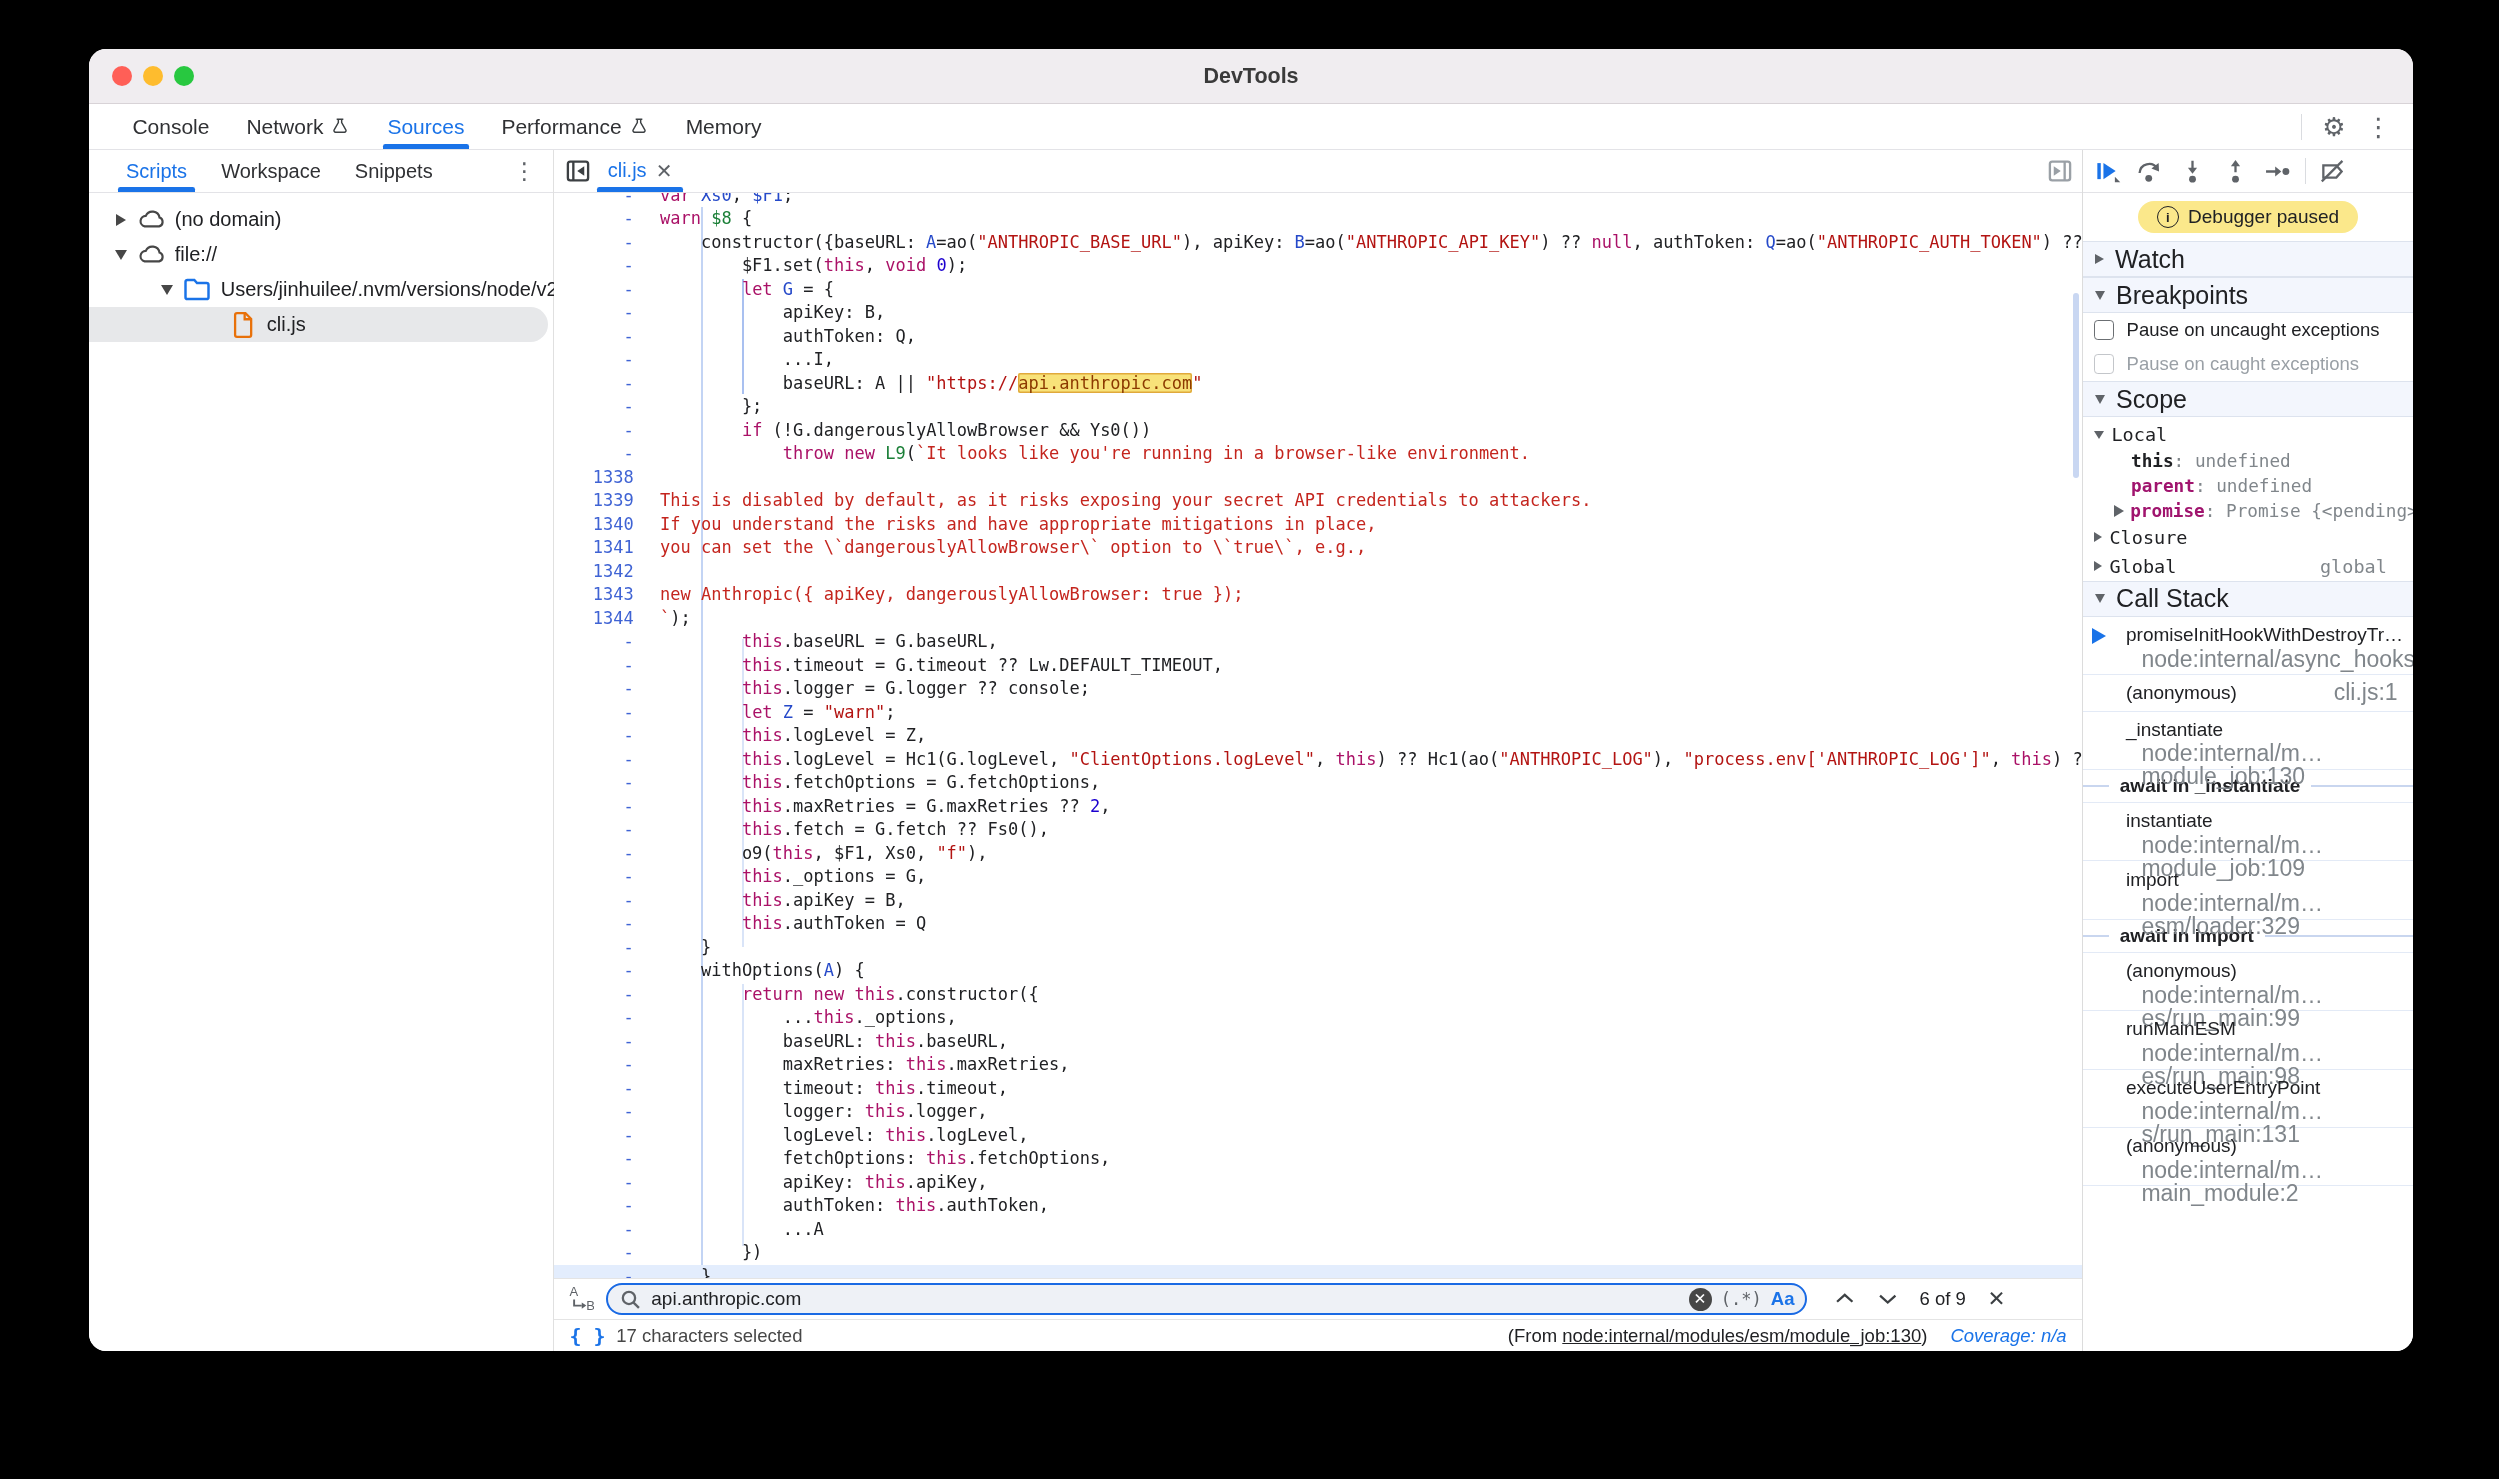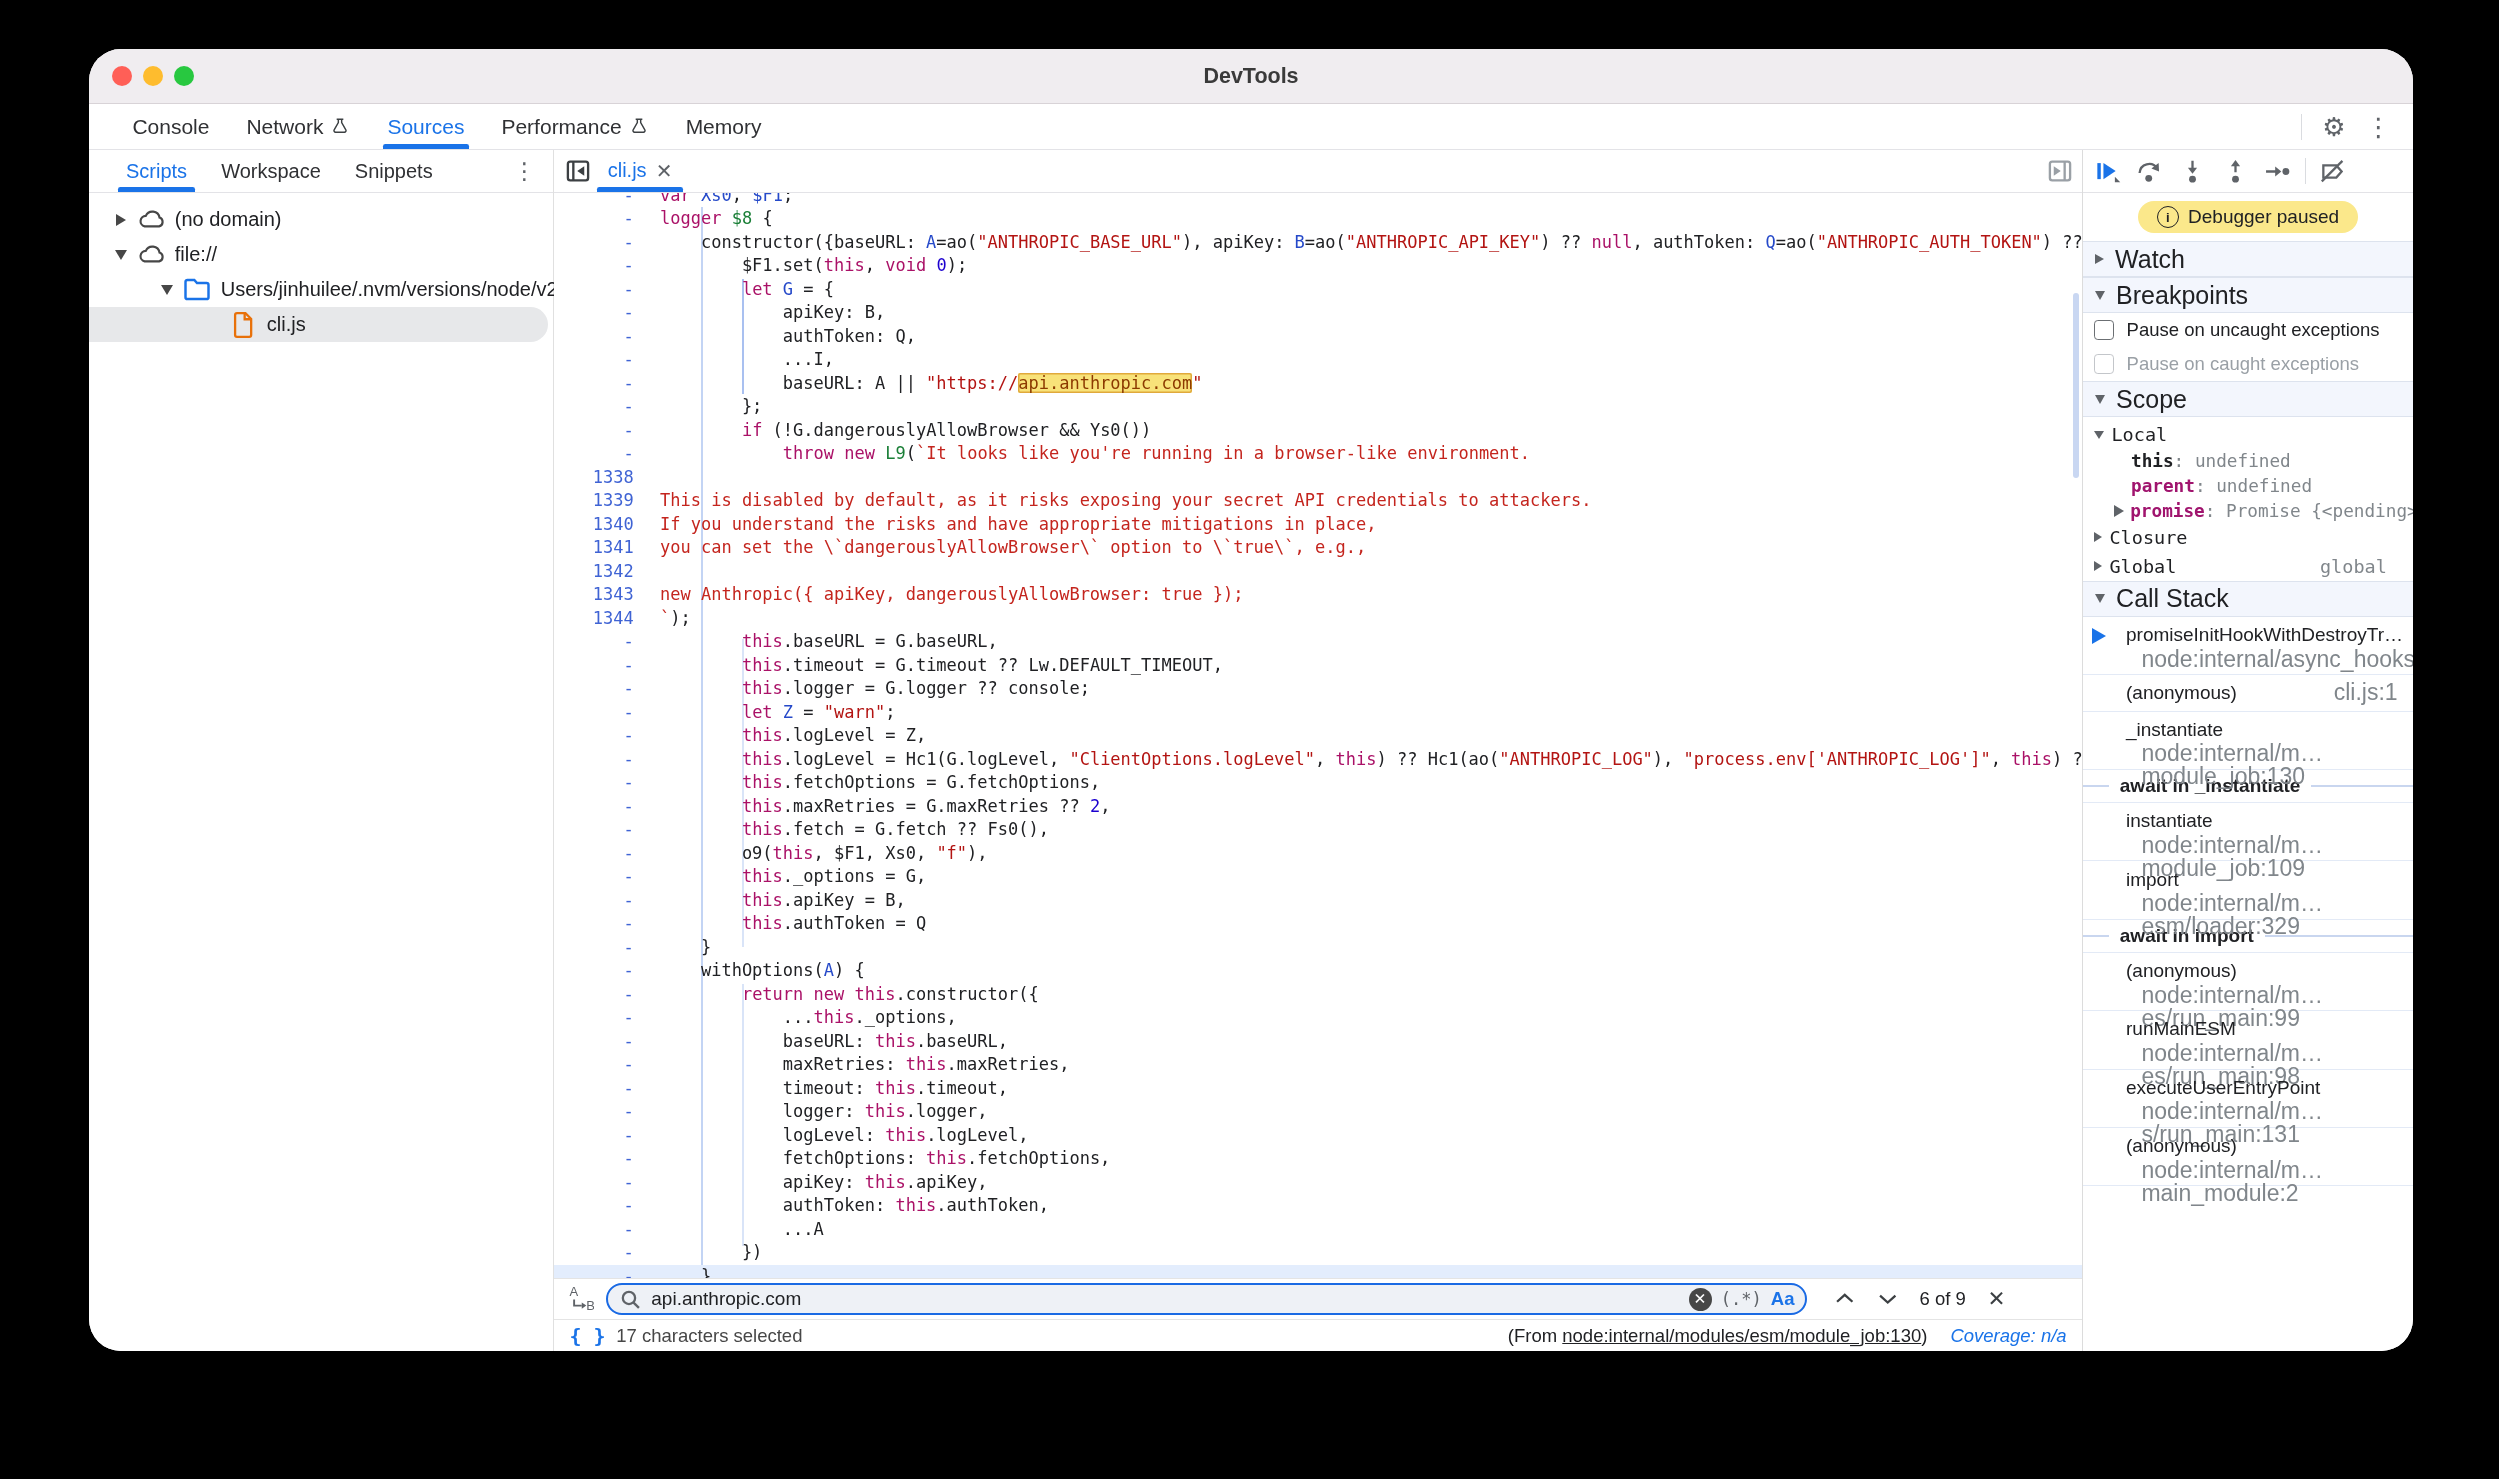--- a/index.html
+++ b/index.html
@@ -1,17 +1,17 @@
 <!DOCTYPE html>
 <html style="font-size:12.3px"><head>
 <meta charset="utf-8">
 <style>
   html,body{margin:0;padding:0;background:#000;}
   .screen{position:relative;width:2500px;height:1479px;background:#000;overflow:hidden;font-family:"Liberation Sans",sans-serif;}
-  .window{position:absolute;left:89px;top:49px;width:2324px;height:1302px;background:#fff;border-radius:32px;overflow:hidden;box-shadow:0 31px 92px rgba(0,0,0,.65);}
+  .window{position:absolute;left:89px;top:49px;width:2324px;height:1302px;background:#fff;border-radius:17px;overflow:hidden;box-shadow:0 31px 92px rgba(0,0,0,.65);}
   
   .titlebar{position:relative;height:54px;background:#f0edf0;border-bottom:1.5px solid #d8d3d7;}
   .tl{position:absolute;top:17px;width:20px;height:20px;border-radius:50%;}
   .tl.red{left:23px;background:#ff5f57;}
   .tl.yellow{left:54px;background:#febc2e;}
   .tl.green{left:85px;background:#28c840;}
   .title{position:absolute;left:0;right:0;top:0;height:54px;line-height:54px;text-align:center;font-size:21.5px;font-weight:700;color:#3a3a3a;}
   
   .main-toolbar{position:relative;height:45px;background:#fff;border-bottom:1.5px solid #e3e3e7;display:flex;align-items:stretch;}
   .mtabs{display:flex;padding-left:28px;gap:6.2px;}
@@ -242,21 +242,21 @@
           </span>
         </div>
 
         <div class="code-area">
           <div class="guide" style="left:147px;top:14px;height:1068px;background:#c3d4f4;"></div>
           <div class="guide strong" style="left:188px;top:86px;height:115px;"></div>
           <div class="guide" style="left:188px;top:446px;height:308px;"></div>
           <div class="guide" style="left:188px;top:791px;height:262px;"></div>
           <div class="code-scroll" id="code-lines">
               <div class="code-line"><span class="gutter">-</span><span class="codetext"><span class="tok-k">var</span><span class="tok-p"> </span><span class="tok-d">Xs0</span><span class="tok-p">, </span><span class="tok-d">$F1</span><span class="tok-p">;</span></span></div>
-              <div class="code-line"><span class="gutter">-</span><span class="codetext"><span class="tok-k">logger</span><span class="tok-p"> </span><span class="tok-c">$8</span><span class="tok-p"> {</span></span></div>
+              <div class="code-line"><span class="gutter">-</span><span class="codetext"><span class="tok-k">warn</span><span class="tok-p"> </span><span class="tok-c">$8</span><span class="tok-p"> {</span></span></div>
               <div class="code-line"><span class="gutter">-</span><span class="codetext"><span class="tok-p">    constructor({baseURL: </span><span class="tok-d">A</span><span class="tok-p">=ao(</span><span class="tok-s">"ANTHROPIC_BASE_URL"</span><span class="tok-p">), apiKey: </span><span class="tok-d">B</span><span class="tok-p">=ao(</span><span class="tok-s">"ANTHROPIC_API_KEY"</span><span class="tok-p">) ?? </span><span class="tok-k">null</span><span class="tok-p">, authToken: </span><span class="tok-d">Q</span><span class="tok-p">=ao(</span><span class="tok-s">"ANTHROPIC_AUTH_TOKEN"</span><span class="tok-p">) ??</span></span></div>
               <div class="code-line"><span class="gutter">-</span><span class="codetext"><span class="tok-p">        $F1.set(</span><span class="tok-k">this</span><span class="tok-p">, </span><span class="tok-k">void</span><span class="tok-p"> </span><span class="tok-n">0</span><span class="tok-p">);</span></span></div>
               <div class="code-line"><span class="gutter">-</span><span class="codetext"><span class="tok-p">        </span><span class="tok-k">let</span><span class="tok-p"> </span><span class="tok-d">G</span><span class="tok-p"> = {</span></span></div>
               <div class="code-line"><span class="gutter">-</span><span class="codetext"><span class="tok-p">            apiKey: B,</span></span></div>
               <div class="code-line"><span class="gutter">-</span><span class="codetext"><span class="tok-p">            authToken: Q,</span></span></div>
               <div class="code-line"><span class="gutter">-</span><span class="codetext"><span class="tok-p">            ...I,</span></span></div>
               <div class="code-line"><span class="gutter">-</span><span class="codetext"><span class="tok-p">            baseURL: A || </span><span class="tok-s">"https://</span><span class="tok-hl">api.anthropic.com</span><span class="tok-s">"</span></span></div>
               <div class="code-line"><span class="gutter">-</span><span class="codetext"><span class="tok-p">        };</span></span></div>
               <div class="code-line"><span class="gutter">-</span><span class="codetext"><span class="tok-p">        </span><span class="tok-k">if</span><span class="tok-p"> (!G.dangerouslyAllowBrowser &amp;&amp; Ys0())</span></span></div>
               <div class="code-line"><span class="gutter">-</span><span class="codetext"><span class="tok-p">            </span><span class="tok-k">throw</span><span class="tok-p"> </span><span class="tok-k">new</span><span class="tok-p"> </span><span class="tok-c">L9</span><span class="tok-p">(</span><span class="tok-r">`It looks like you're running in a browser-like environment.</span></span></div>

